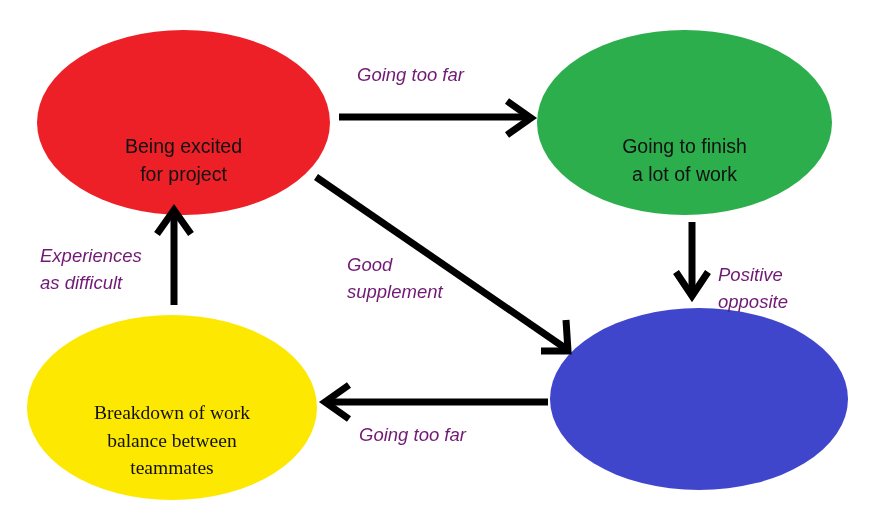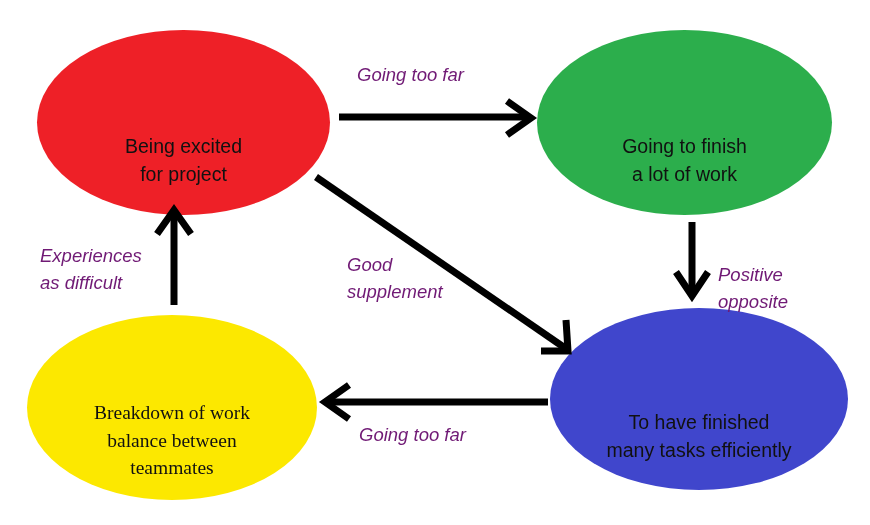--- a/index.html
+++ b/index.html
@@ -87,22 +87,20 @@
     </g>
 
   </svg>
 
   <div class="node-label" style="left:37px; top:95px; width:293px;">Being excited
 for project</div>
 
   <div class="node-label" style="left:537px; top:95px; width:295px;">Going to finish
 a lot of work</div>
 
-  <div class="node-label" style="left:550px; top:371px; width:298px;">To have finished
-many tasks efficiently</div>
 
   <div class="node-label" style="left:27px; top:361px; width:290px;font-family:Liberation Serif, serif;">Breakdown of work
 balance between
 teammates</div>
 
   <div class="edge-label" style="left:357px; top:62px;">Going too far</div>
 
   <div class="edge-label" style="left:718px; top:226px;margin-top:36px;">Positive
 opposite</div>
 

